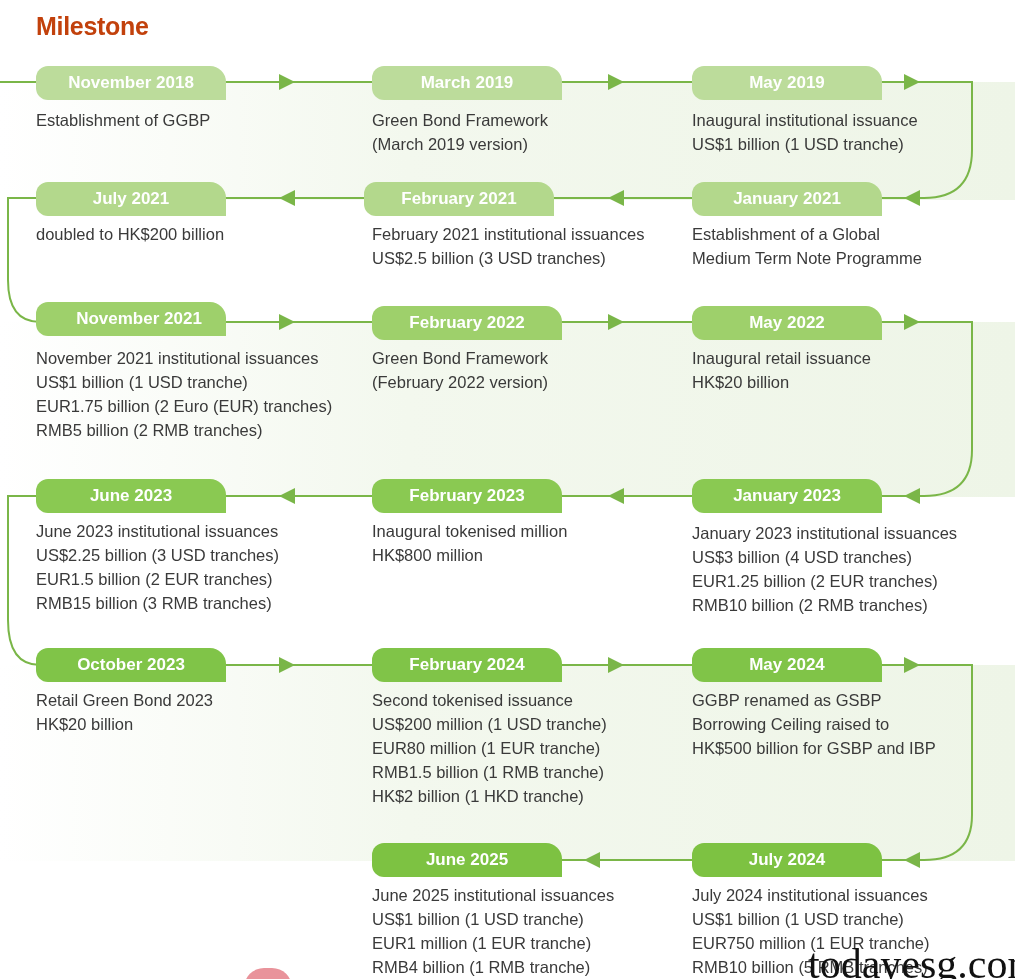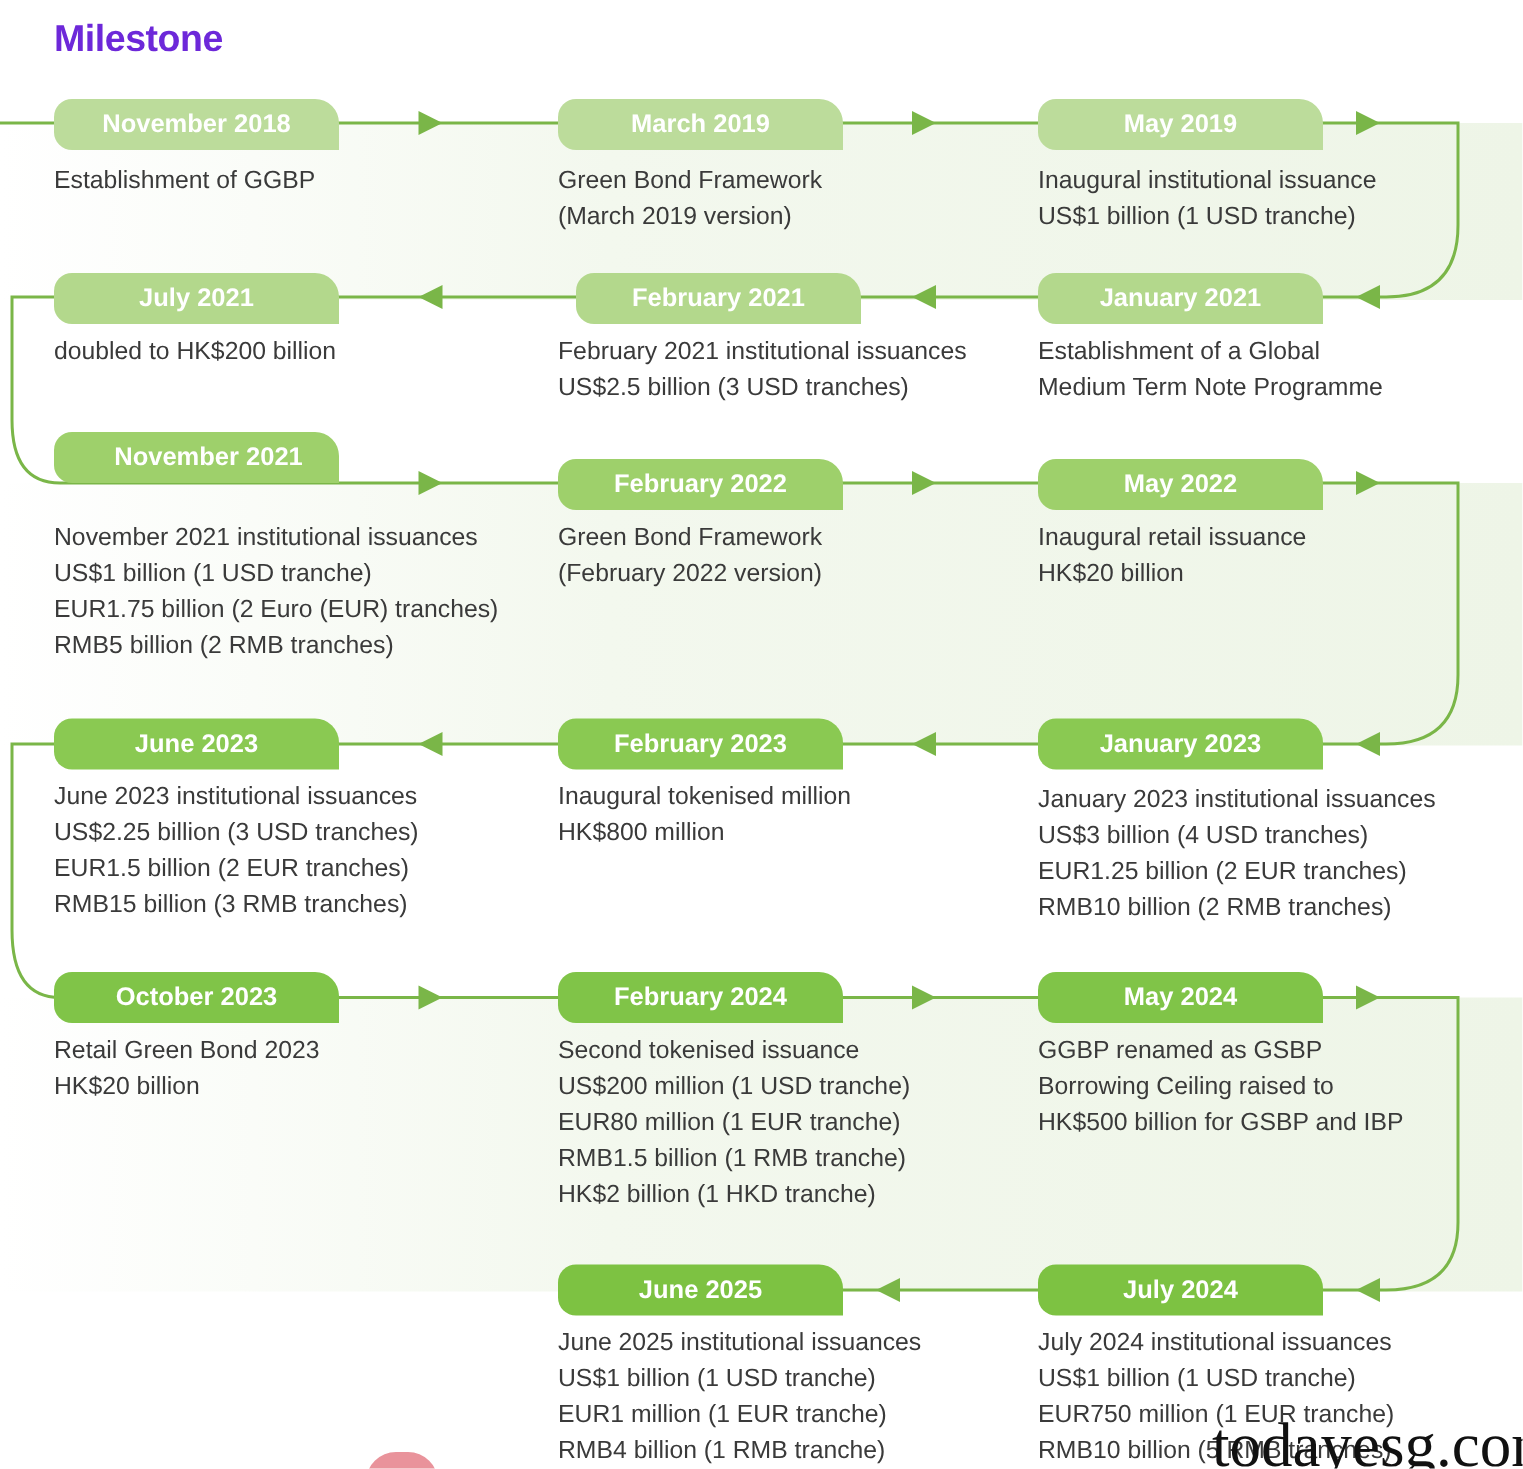--- a/index.html
+++ b/index.html
@@ -7,21 +7,21 @@
     width: 1015px; height: 979px; position: relative; overflow: hidden;
     background: #ffffff;
     font-family: "Liberation Sans", sans-serif;
   }
   .bg-band {
     position: absolute; left: 0; width: 1015px;
     background: linear-gradient(90deg, #ffffff 0%, #f3f8ee 40%, #eef5e7 100%);
   }
   .title {
     position: absolute; left: 36px; top: 12px;
-    font-size: 25px; font-weight: bold; color: #6d28d9;
+    font-size: 25px; font-weight: bold; color: #c2410c;
     letter-spacing: -0.3px;
   }
   svg.lines { position: absolute; left: 0; top: 0; }
   .pill {
     position: absolute; height: 34px; width: 190px;
     border-radius: 12px 16px 0 12px;
     color: #ffffff; font-weight: bold; font-size: 17px;
     display: flex; align-items: center; justify-content: center;
     box-sizing: border-box;
   }
@@ -107,32 +107,32 @@
   <div>Inaugural institutional issuance</div>
   <div>US$1 billion (1 USD tranche)</div>
 </div>
 
 <div class="pill" style="left:692px;top:182px;background:#b3d88c;">January 2021</div>
 <div class="desc" style="left:692px;top:222px;">
   <div>Establishment of a Global</div>
   <div>Medium Term Note Programme</div>
 </div>
 
-<div class="pill" style="left:384px;top:182px;background:#b3d88c;">February 2021</div>
+<div class="pill" style="left:364px;top:182px;background:#b3d88c;">February 2021</div>
 <div class="desc" style="left:372px;top:222px;">
   <div>February 2021 institutional issuances</div>
   <div>US$2.5 billion (3 USD tranches)</div>
 </div>
 
 <div class="pill" style="left:36px;top:182px;background:#b3d88c;">July 2021</div>
 <div class="desc" style="left:36px;top:222px;">
   <div>doubled to HK$200 billion</div>
 </div>
 
-<div class="pill" style="left:36px;top:288px;background:#9ed06b;padding-left:16px;">November 2021</div>
+<div class="pill" style="left:36px;top:302px;background:#9ed06b;padding-left:16px;">November 2021</div>
 <div class="desc" style="left:36px;top:346px;">
   <div>November 2021 institutional issuances</div>
   <div>US$1 billion (1 USD tranche)</div>
   <div>EUR1.75 billion (2 Euro (EUR) tranches)</div>
   <div>RMB5 billion (2 RMB tranches)</div>
 </div>
 
 <div class="pill" style="left:372px;top:306px;background:#9ed06b;">February 2022</div>
 <div class="desc" style="left:372px;top:346px;">
   <div>Green Bond Framework</div>

